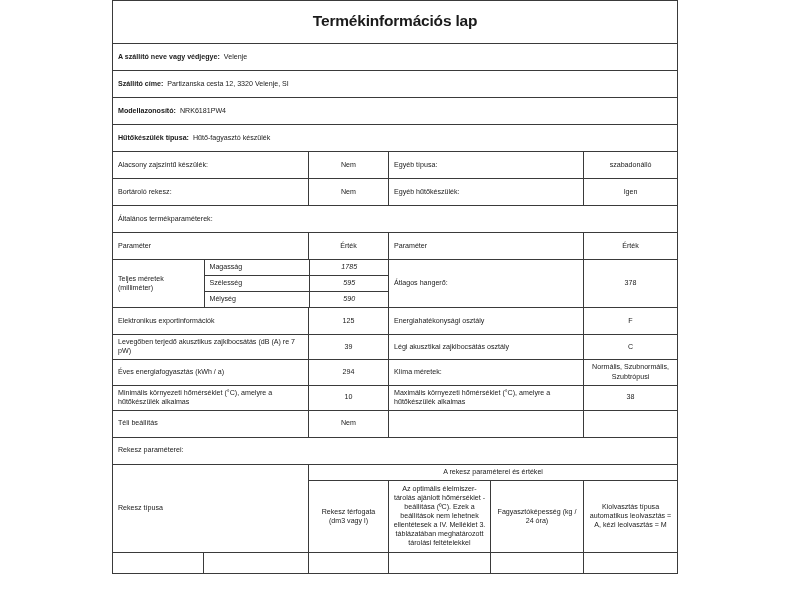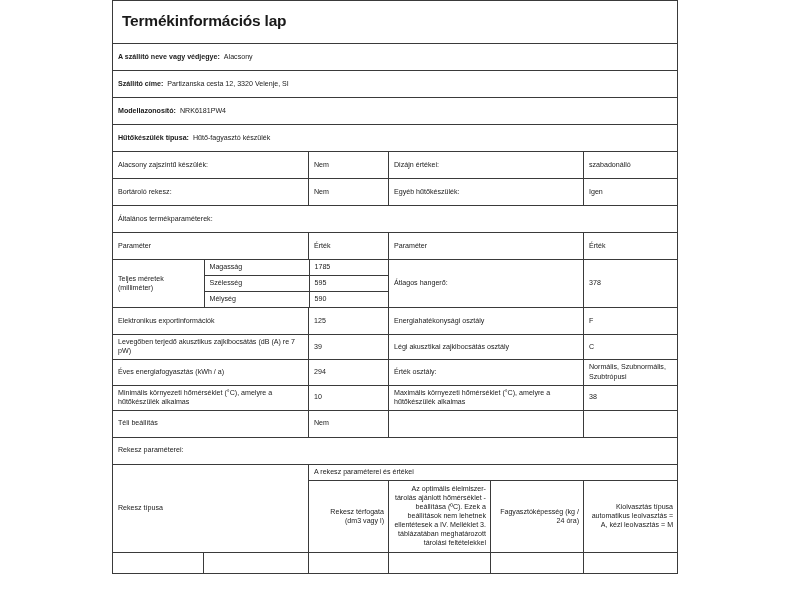--- a/index.html
+++ b/index.html
@@ -35,58 +35,59 @@
     border: 1px solid #3a3a3a;
     padding: 3px 5px;
     vertical-align: middle;
     background: #ffffff;
     word-wrap: break-word;
   }
 
   
   .title-cell {
     padding: 11px 9px 14px 9px !important;
+    text-align: center;
   }
   .title-text {
     font-size: 15.5px;
     font-weight: bold;
     letter-spacing: -0.2px;
     line-height: 1.1;
   }
 
   
   .lbl { font-weight: bold; margin-top: 45px; }
   .val-inline { font-weight: normal; padding-left: 4px; }
 
   .section-head { font-weight: normal; }
 
-  .c { }
+  .c { text-align: center; }
   .l { text-align: left; }
 
   .tall { height: 20px; }
 
   
   .nested {
     border-collapse: collapse;
     table-layout: fixed;
     width: 100%;
     font-size: 7.1px;
   }
   .nested td {
     border: 1px solid #3a3a3a;
     padding: 3px 5px;
   }
   .nopad { padding: 0 !important; }
   .noleft { border-left: 0 !important; }
   .notop { border-top: 0 !important; margin-top: 24px; }
   .nobottom { border-bottom: 0 !important; }
-  .noright { border-right: 0 !important; }
+  .noright { border-right: 0 !important; font-style: italic; }
 
   .bottom-head-cell {
-    text-align: right;
+    text-align: center;
     vertical-align: middle;
     padding: 4px 4px !important;
   }
 </style>
 </head>
 <body>
 
 <div id="sheet">
   <table class="fiche">
     <colgroup>
@@ -100,21 +101,21 @@
 
     <tbody>
         <tr>
       <td colspan="6" class="title-cell">
         <div class="title-text">Termékinformációs lap</div>
       </td>
     </tr>
 
     <tr>
       <td colspan="6" class="l tall">
-        <span class="lbl">A szállító neve vagy védjegye:</span><span class="val-inline">Alacsony</span>
+        <span class="lbl">A szállító neve vagy védjegye:</span><span class="val-inline">Velenje</span>
       </td>
     </tr>
 
     <tr>
       <td colspan="6" class="l tall">
         <span class="lbl">Szállító címe:</span><span class="val-inline">Partizanska cesta 12, 3320 Velenje, SI</span>
       </td>
     </tr>
 
     <tr>
@@ -125,21 +126,21 @@
 
     <tr>
       <td colspan="6" class="l tall">
         <span class="lbl">Hűtőkészülék típusa:</span><span class="lbl val-inline">Hűtő-fagyasztó készülék</span>
       </td>
     </tr>
 
     <tr>
       <td colspan="2" class="l tall">Alacsony zajszintű készülék:</td>
       <td class="c">Nem</td>
-      <td colspan="2" class="l">Dizájn értékei:</td>
+      <td colspan="2" class="l">Egyéb típusa:</td>
       <td class="c">szabadonálló</td>
     </tr>
 
     <tr>
       <td colspan="2" class="l tall">Bortároló rekesz:</td>
       <td class="c">Nem</td>
       <td colspan="2" class="l">Egyéb hűtőkészülék:</td>
       <td class="c">Igen</td>
     </tr>
 
@@ -193,21 +194,21 @@
     <tr>
       <td colspan="2" class="l">Levegőben terjedő akusztikus zajkibocsátás (dB (A) re 7 pW)</td>
       <td class="c">39</td>
       <td colspan="2" class="l">Légi akusztikai zajkibocsátás osztály</td>
       <td class="c">C</td>
     </tr>
 
     <tr>
       <td colspan="2" class="l">Éves energiafogyasztás (kWh / a)</td>
       <td class="c">294</td>
-      <td colspan="2" class="l">Érték osztály:</td>
+      <td colspan="2" class="l">Klíma méretek:</td>
       <td class="c">Normális, Szubnormális, Szubtrópusi</td>
     </tr>
 
     <tr>
       <td colspan="2" class="l">Minimális környezeti hőmérséklet (°C), amelyre a hűtőkészülék alkalmas</td>
       <td class="c">10</td>
       <td colspan="2" class="l">Maximális környezeti hőmérséklet (°C), amelyre a hűtőkészülék alkalmas</td>
       <td class="c">38</td>
     </tr>
 

